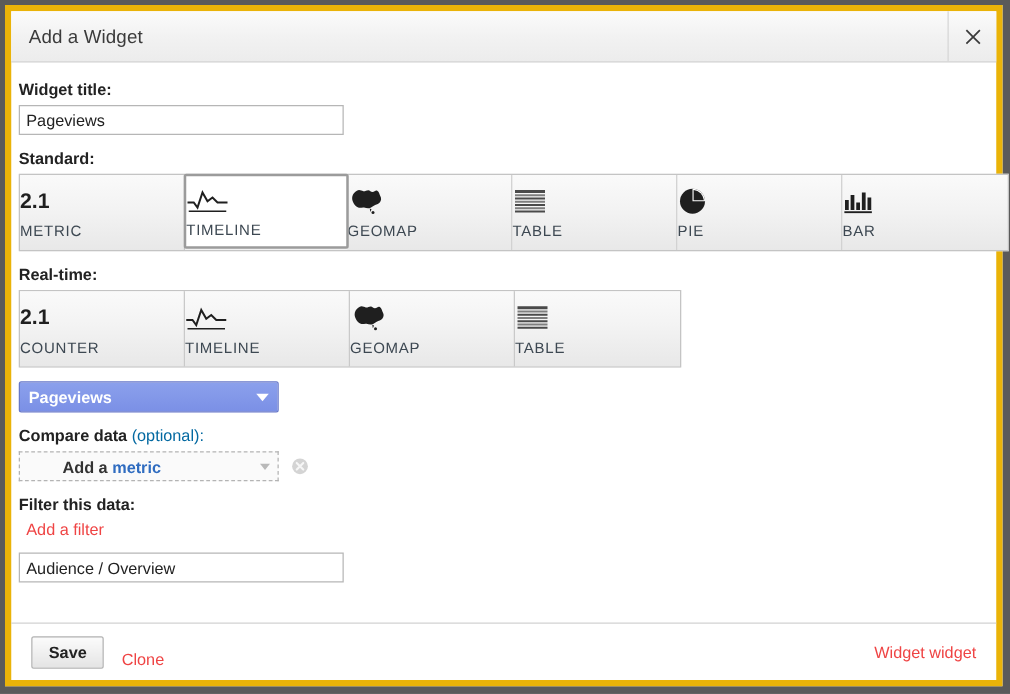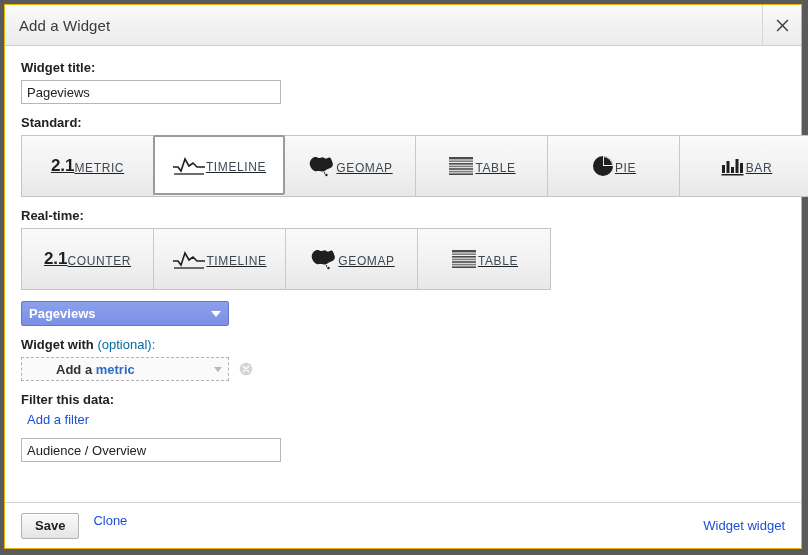--- a/index.html
+++ b/index.html
@@ -16,21 +16,21 @@
     color: #222;
   }
 
   .dialog {
     position: absolute;
     left: 4px;
     top: 4px;
     width: 798px;
     height: 545px;
     background: #ffffff;
-    border: 1px solid #eab308;
+    border: 5px solid #eab308;
     box-sizing: border-box;
     display: flex;
     flex-direction: column;
   }
 
   
   .titlebar {
     height: 40px;
     flex: 0 0 40px;
     background: linear-gradient(to bottom, #fbfbfb 0%, #f2f2f2 50%, #ececec 100%);
@@ -55,21 +55,21 @@
     align-items: center;
     justify-content: center;
     color: #4a4a4a;
     cursor: pointer;
   }
   .titlebar-close svg { display: block; }
 
   
   .dialog-body {
     flex: 1 1 auto;
-    padding: 14px 16px 0 16px;
+    padding: 14px 16px 0 6px;
     box-sizing: border-box;
     position: relative;
   }
 
   .flabel {
     font-weight: bold;
     font-size: 13px;
     color: #222;
     margin: 0 0 5px 0;
     line-height: 15px;
@@ -104,26 +104,25 @@
     width: fit-content;
     box-sizing: border-box;
   }
   .tile {
     width: 132px;
     height: 60px;
     box-sizing: border-box;
     border-right: 1px solid #c9c9c9;
     background: linear-gradient(to bottom, #fafafa 0%, #f3f3f3 45%, #e8e8e8 100%);
     display: flex;
-    flex-direction: row;
-    align-items: center;
+    flex-direction: column;
+    align-items: flex-start;
     justify-content: center;
     cursor: pointer;
     position: relative;
-    text-decoration: underline;
   }
   .tile:last-child { border-right: none; }
   .tile.selected {
     background: #ffffff;
     border: 2px solid #9b9b9b;
     border-radius: 2px;
     margin: -1px;
     z-index: 2;
   }
   .tile-icon {
@@ -192,21 +191,21 @@
     border-right: 4px solid transparent;
     border-top: 5px solid #b9b9b9;
   }
   .remove-icon {
     width: 14px; height: 14px;
     margin-left: 10px;
     cursor: pointer;
   }
 
   .bluelink {
-    color: #1d4ed8;
+    color: #ef4444;
     font-size: 13px;
     cursor: pointer;
     text-decoration: none;
   }
 
   .indent { margin-left: 6px; }
 
   .label-inline {
     display: flex;
     align-items: center;
@@ -231,21 +230,21 @@
     box-sizing: border-box;
     background: linear-gradient(to bottom, #fbfbfb 0%, #f0f0f0 50%, #e4e4e4 100%);
     border: 1px solid #b2b2b2;
     border-radius: 2px;
     font-family: "Liberation Sans", sans-serif;
     font-weight: bold;
     font-size: 13px;
     color: #222;
     cursor: pointer;
   }
-  .footer-left { display: flex; align-items: flex-start; gap: 14px; flex: 1 1 auto; }
+  .footer-left { display: flex; align-items: flex-end; gap: 14px; flex: 1 1 auto; }
   .footer-right { flex: 0 0 auto; }
 </style>
 </head>
 <body>
 
 <div class="dialog">
 
   <div class="titlebar">
     <div class="titlebar-title">Add a Widget</div>
     <div class="titlebar-close">
@@ -391,21 +390,21 @@
 
     <div class="section">
       <div class="metric-select">
         <span class="sel-text">Pageviews</span>
         <span class="caret-down"></span>
       </div>
     </div>
 
     <div class="section">
       <div class="flabel">
-        <span>Widget with</span>
+        <span>Compare data</span>
         <span class="optional">(optional):</span>
       </div>
       <div class="compare-row">
         <div class="dashed-select">
           <span class="dtext">
             <span>Add a</span>
             <span class="blue">metric</span>
           </span>
           <span class="caret-down-grey"></span>
         </div>

